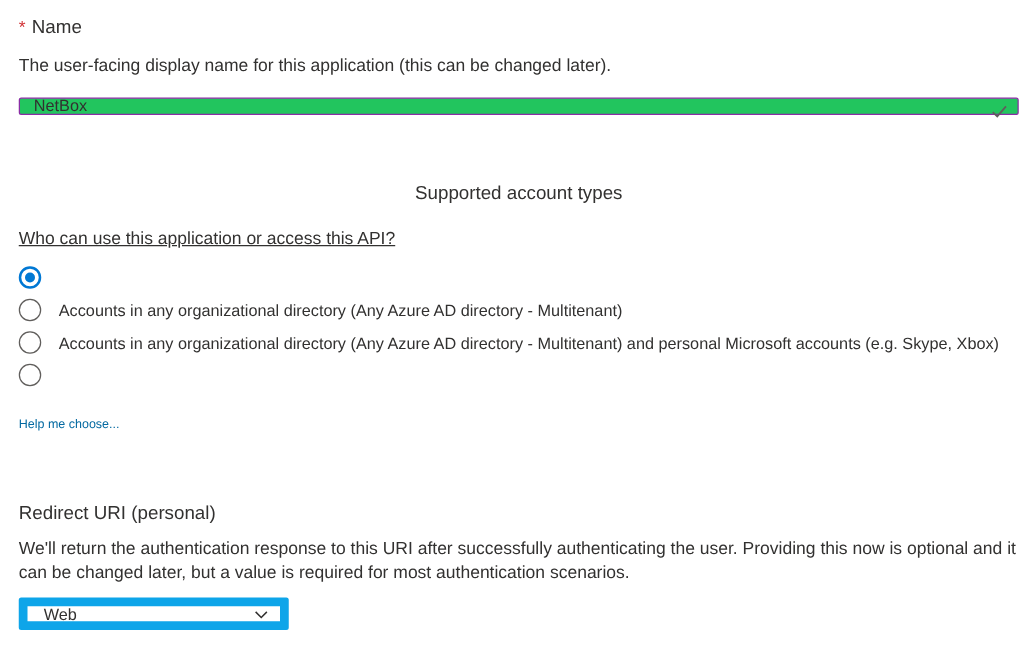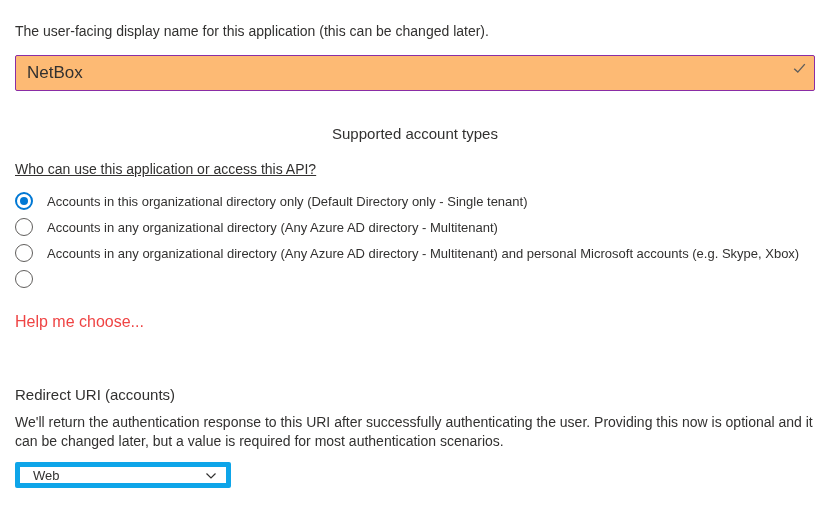--- a/index.html
+++ b/index.html
@@ -32,28 +32,28 @@
     color: #323130;
   }
   .name-description { margin-top: 11px; }
   .input-wrapper {
     position: relative;
     height: 26px;
   }
   .name-input-wrapper { margin-top: 14px; width: 800px; }
   .text-input {
     width: 100%;
-    height: 36px;
+    height: 14px;
     border: 1px solid #8a2da5;
     border-radius: 2px;
     padding: 0 30px 0 11px;
-    font-size: 17px;
+    font-size: 13px;
     font-family: "Liberation Sans", "DejaVu Sans", sans-serif;
     color: #323130;
-    background: #fdba74;
+    background: #22c55e;
     outline: none;
   }
   .input-icon {
     position: absolute;
     right: 8px;
     top: 50%;
     transform: translateY(-50%);
     width: 15px; height: 15px;
     display: flex; align-items: center; justify-content: center;
   }
@@ -88,92 +88,94 @@
   }
   .radio-label {
     font-size: 13px;
     margin-left: 14px;
     color: #323130;
     white-space: nowrap;
   }
   .help-link {
     display: inline-block;
     margin-top: 21px;
-    font-size: 16px;
-    color: #ef4444;
+    font-size: 10px;
+    color: #0369a1;
     text-decoration: none;
     cursor: pointer;
   }
   .redirect-heading { margin-top: 53px; }
   .redirect-description {
     margin-top: 8px;
     max-width: 801px;
   }
   .redirect-controls {
     margin-top: 11px;
     display: flex;
     gap: 12px;
   }
   .platform-select {
     position: relative;
     width: 216px;
     height: 26px;
-    border: 5px solid #0ea5e9;
+    border: 7px solid #0ea5e9;
     border-radius: 2px;
     background: #ffffff;
     display: flex;
     align-items: center;
     padding: 0 28px 0 13px;
     font-size: 13px;
     cursor: pointer;
   }
   .uri-input-wrapper { width: 421px; }
 </style>
 </head>
 <body>
 
 <div class="container">
 
   
+  <div class="section-heading">
+    <span class="required-asterisk">*</span><span>Name</span>
+  </div>
   <p class="field-description name-description">The user-facing display name for this application (this can be changed later).</p>
   <div class="input-wrapper name-input-wrapper">
     <input class="text-input" type="text" value="NetBox" style="">
     <span class="input-icon">
       <svg width="15" height="15" viewBox="0 0 15 15">
           <path d="M2.2 8.2 L5.8 11.6 L12.8 3.6" stroke="#605e5c" stroke-width="1.4" fill="none"></path>
         </svg>
     </span>
   </div>
 
   
   <h2 class="section-heading account-types-heading">Supported account types</h2>
   <p class="field-description account-types-question">Who can use this application or access this API?</p>
 
   <div class="radio-group">
     <div class="radio-option selected">
       <span class="radio-circle"></span>
-      <span class="radio-label">Accounts in this organizational directory only (Default Directory only - Single tenant)</span>
     </div>
     <div class="radio-option">
       <span class="radio-circle"></span>
       <span class="radio-label">Accounts in any organizational directory (Any Azure AD directory - Multitenant)</span>
     </div>
     <div class="radio-option">
       <span class="radio-circle"></span>
       <span class="radio-label">Accounts in any organizational directory (Any Azure AD directory - Multitenant) and personal Microsoft accounts (e.g. Skype, Xbox)</span>
     </div>
     <div class="radio-option">
       <span class="radio-circle"></span>
     </div>
   </div>
 
   <a class="help-link" href="#">Help me choose...</a>
 
   
-  <h2 class="section-heading redirect-heading">Redirect URI (accounts)</h2>
+  <h2 class="section-heading redirect-heading">Redirect URI (personal)</h2>
   <p class="field-description redirect-description">We'll return the authentication response to this URI after successfully authenticating the user. Providing this now is optional and it can be changed later, but a value is required for most authentication scenarios.</p>
 
   <div class="redirect-controls">
     <div class="platform-select">
       <span>Web</span>
       <span class="input-icon">
         <svg width="14" height="14" viewBox="0 0 14 14">
             <path d="M2.5 5 L7 9.5 L11.5 5" stroke="#323130" stroke-width="1.2" fill="none"></path>
           </svg>
       </span>

